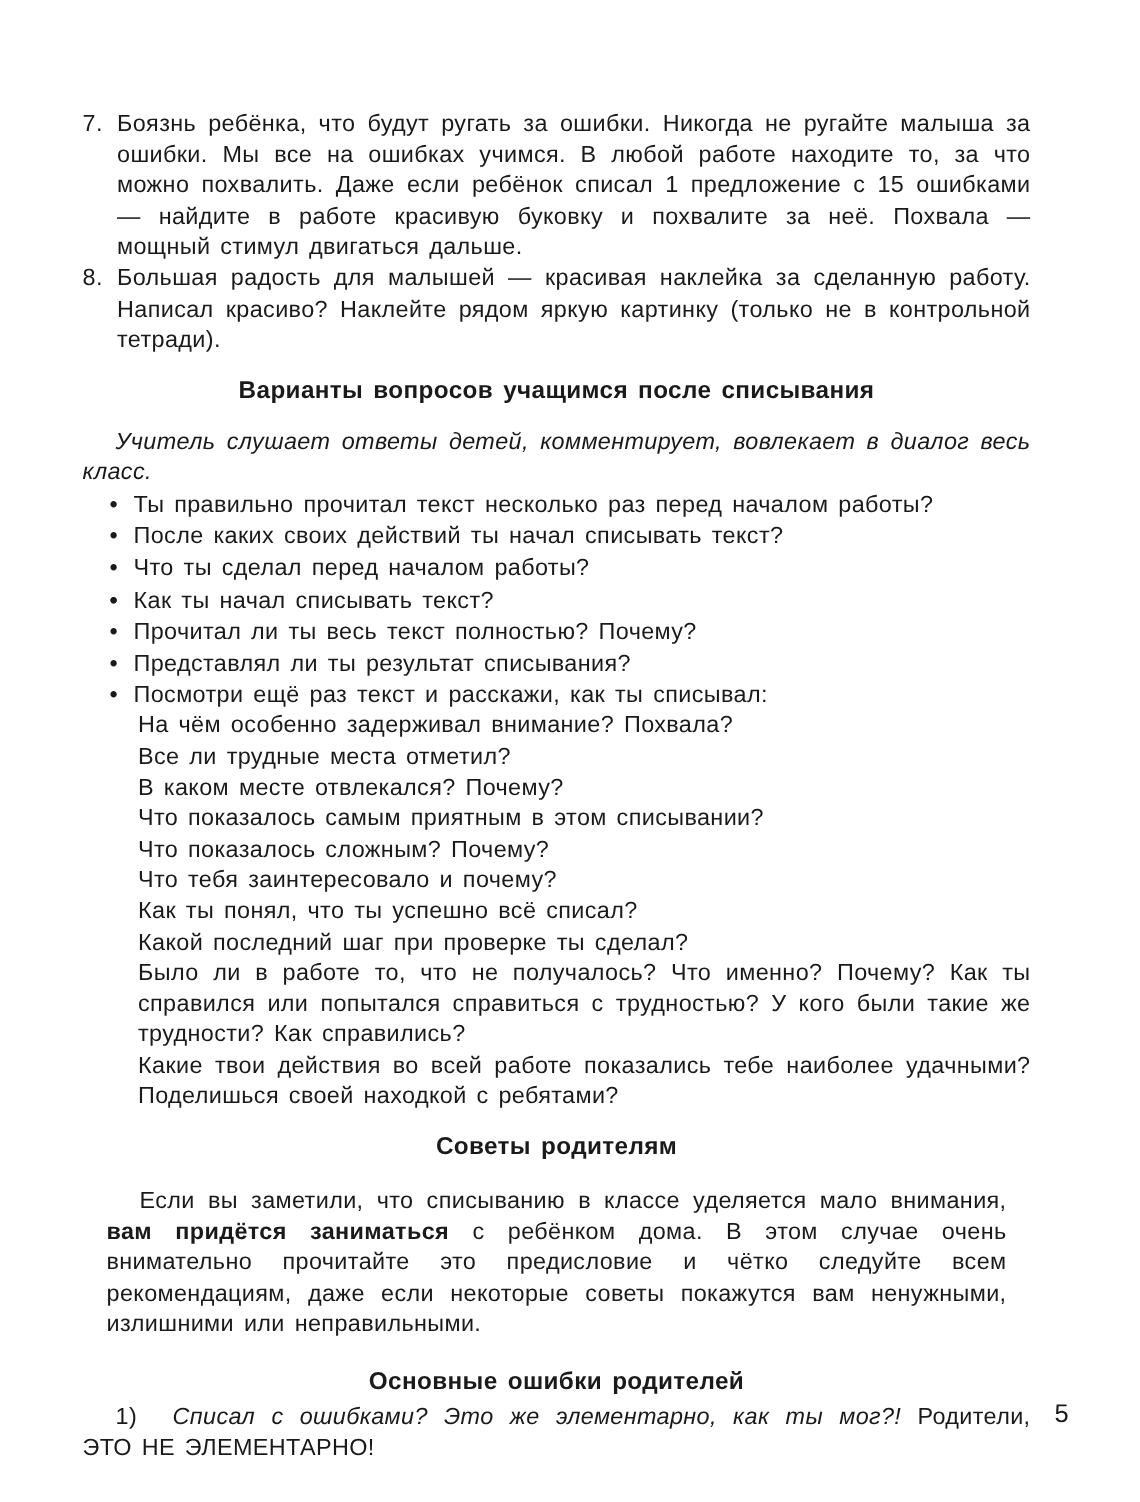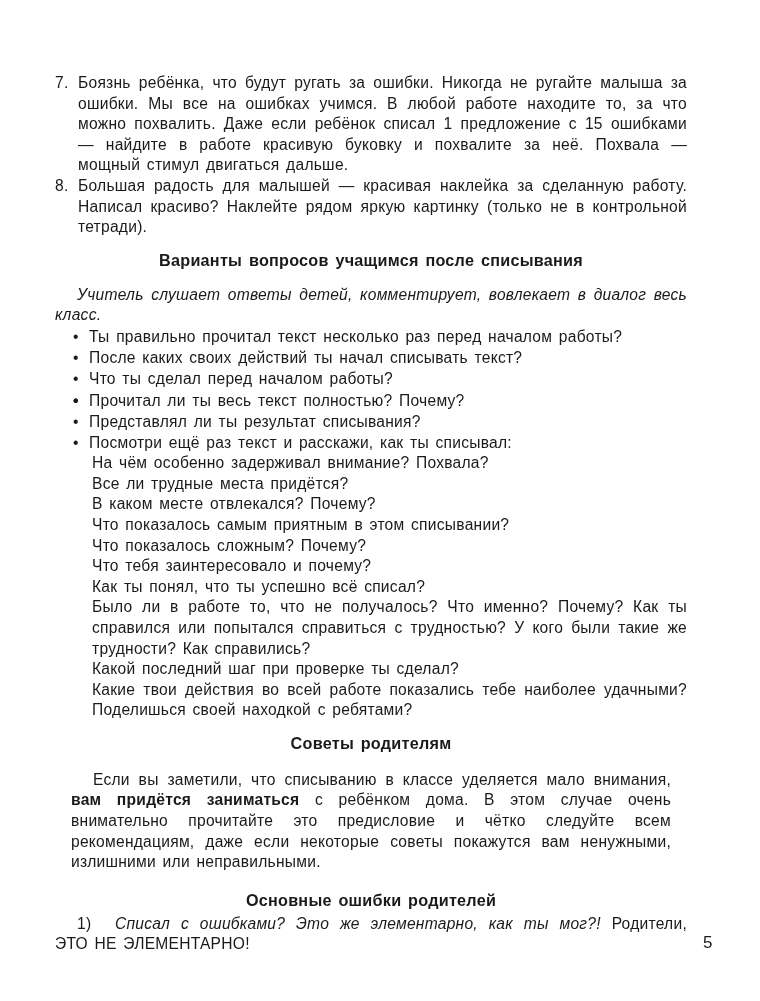--- a/index.html
+++ b/index.html
@@ -40,36 +40,36 @@
   </div>
 
   <h2 class="heading h1">Варианты вопросов учащимся после списывания</h2>
   <p class="intro">Учитель слушает ответы детей, комментирует, вовлекает в диалог весь класс.</p>
 
   <ul class="bullets">
     <li><span class="dot">•</span><span>Ты правильно прочитал текст несколько раз перед началом работы?</span></li>
     <li><span class="dot">•</span><span>После каких своих действий ты начал списывать текст?</span></li>
     <li><span class="dot">•</span><span>Что ты сделал перед началом работы?</span></li>
     <li><span class="dot">•</span></li>
-    <li><span class="dot">•</span></li>
+    <li><span class="dot">•</span><span>Как ты начал списывать текст?</span></li>
     <li><span class="dot">•</span><span>Прочитал ли ты весь текст полностью? Почему?</span></li>
     <li><span class="dot">•</span><span>Представлял ли ты результат списывания?</span></li>
     <li><span class="dot">•</span><span>Посмотри ещё раз текст и расскажи, как ты списывал:</span></li>
   </ul>
 
   <div class="sub">
     <div>На чём особенно задерживал внимание? Похвала?</div>
-    <div>Все ли трудные места придётся?</div>
+    <div>Все ли трудные места отметил?</div>
     <div>В каком месте отвлекался? Почему?</div>
     <div>Что показалось самым приятным в этом списывании?</div>
     <div>Что показалось сложным? Почему?</div>
     <div>Что тебя заинтересовало и почему?</div>
     <div>Как ты понял, что ты успешно всё списал?</div>
+    <div>Какой последний шаг при проверке ты сделал?</div>
     <div>Было ли в работе то, что не получалось? Что именно? Почему? Как ты справился или попытался справиться с трудностью? У кого были такие же трудности? Как справились?</div>
-    <div>Какой последний шаг при проверке ты сделал?</div>
     <div>Какие твои действия во всей работе показались тебе наиболее удачными? Поделишься своей находкой с ребятами?</div>
   </div>
 
   <h2 class="heading h2">Советы родителям</h2>
   <p class="para"><span>Если вы заметили, что списыванию в классе уделяется мало внимания,</span> <b>вам придётся заниматься</b> <span>с ребёнком дома. В этом случае очень внимательно прочитайте это предисловие и чётко следуйте всем рекомендациям, даже если некоторые советы покажутся вам ненужными, излишними или неправильными.</span></p>
 
   <h2 class="heading h3">Основные ошибки родителей</h2>
   <p class="mistake"><span class="n">1)</span><span class="it">Списал с ошибками? Это же элементарно, как ты мог?!</span> <span>Родители, ЭТО НЕ ЭЛЕМЕНТАРНО!</span></p>
 
 </div>

